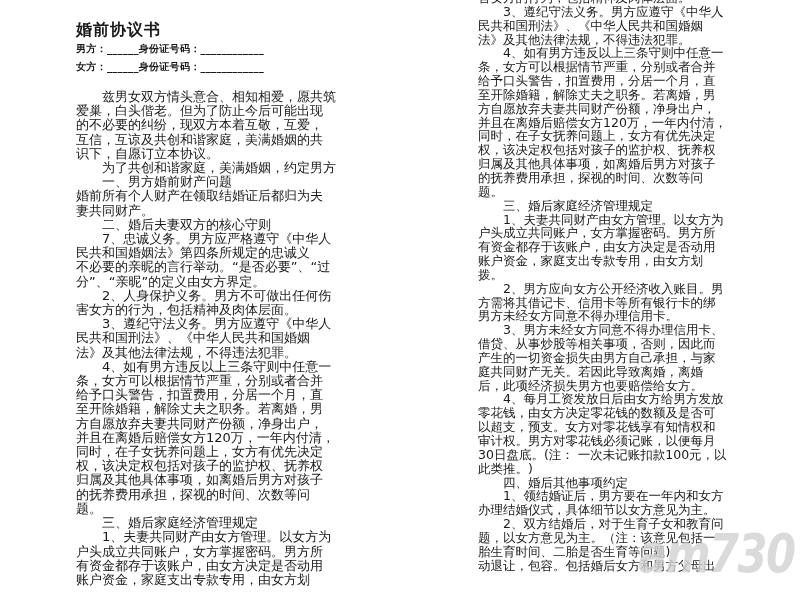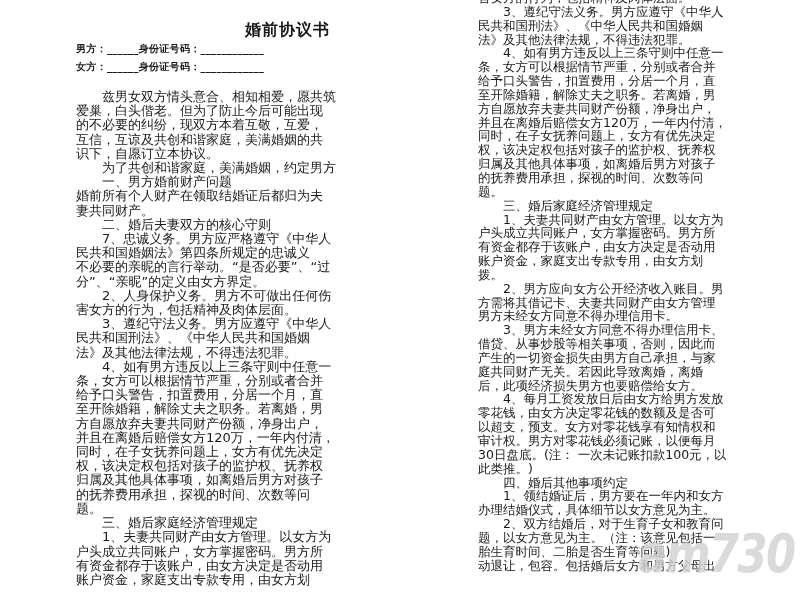--- a/index.html
+++ b/index.html
@@ -16,21 +16,21 @@
     width:800px; height:593px;
     background:#ffffff;
     overflow:hidden;
   }
   .col { position:absolute; }
   .col-left { left:76px; top:20px; width:254px; }
   .col-right { left:478px; top:-9px; width:240px; }
 
   .doc-title {
     font-size:16px; font-weight:bold;
-    text-align:right; line-height:20px;
+    text-align:left; line-height:20px;
     letter-spacing:1px;
     white-space:nowrap;
   }
   .id-line {
     font-size:10px; font-weight:bold;
     line-height:17.5px; white-space:nowrap;
     letter-spacing:0.3px;
   }
   .lines { margin-top:15px; }
   .line {
@@ -118,21 +118,21 @@
         <div class="line">归属及其他具体事项，如离婚后男方对孩子</div>
         <div class="line">的抚养费用承担，探视的时间、次数等问</div>
         <div class="line">题。</div>
         <div class="line">　　三、婚后家庭经济管理规定</div>
         <div class="line">　　1、夫妻共同财产由女方管理。以女方为</div>
         <div class="line">户头成立共同账户，女方掌握密码。男方所</div>
         <div class="line">有资金都存于该账户，由女方决定是否动用</div>
         <div class="line">账户资金，家庭支出专款专用，由女方划</div>
         <div class="line">拨。</div>
         <div class="line">　　2、男方应向女方公开经济收入账目。男</div>
-        <div class="line">方需将其借记卡、夫妻共同财产由女方管理</div>
+        <div class="line">方需将其借记卡、信用卡等所有银行卡的绑</div>
         <div class="line">男方未经女方同意不得办理信用卡。</div>
         <div class="line">　　3、男方未经女方同意不得办理信用卡、</div>
         <div class="line">借贷、从事炒股等相关事项，否则，因此而</div>
         <div class="line">产生的一切资金损失由男方自己承担，与家</div>
         <div class="line">庭共同财产无关。若因此导致离婚，离婚</div>
         <div class="line">后，此项经济损失男方也要赔偿给女方。</div>
         <div class="line">　　4、每月工资发放日后由女方给男方发放</div>
         <div class="line">零花钱，由女方决定零花钱的数额及是否可</div>
         <div class="line">以超支，预支。女方对零花钱享有知情权和</div>
         <div class="line">审计权。男方对零花钱必须记账，以便每月</div>

